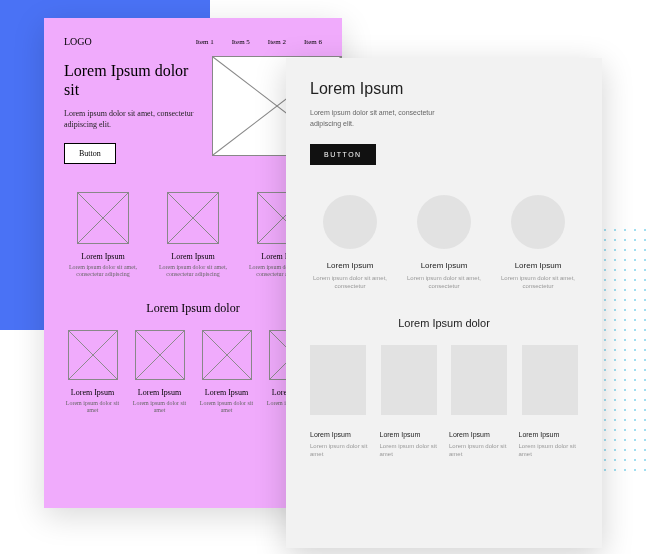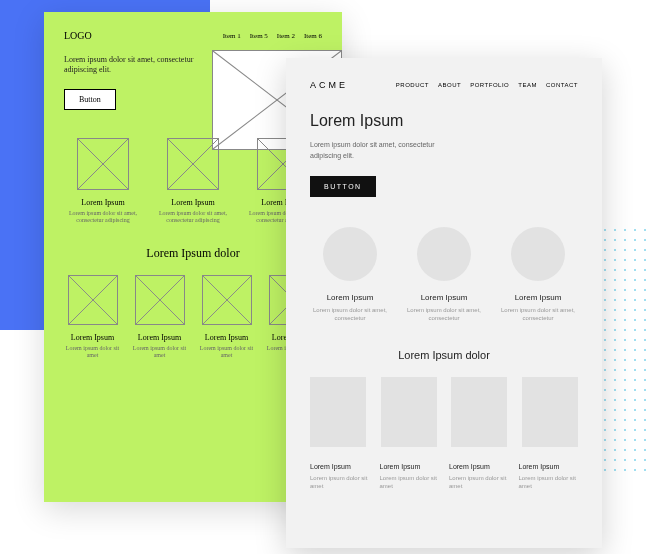--- a/index.html
+++ b/index.html
@@ -22,30 +22,30 @@
     right: 0; top: 225px;
     width: 150px; height: 250px;
     background-image: radial-gradient(#62c9e6 1px, transparent 1px);
     background-size: 10px 10px;
     opacity: 0.6;
   }
 
   
   .wf-card {
     position: absolute;
-    left: 44px; top: 12px;
+    left: 44px; top: 18px;
     width: 298px; height: 490px;
-    background: #bef264;
+    background: #f0abfc;
     box-shadow: 0 8px 30px rgba(0,0,0,0.15);
     padding: 18px 20px;
     overflow: hidden;
   }
   .wf-header { display: flex; justify-content: space-between; align-items: center; margin-bottom: 14px;}
   .wf-logo { font-family: "Comic Sans MS","Comic Sans",cursive; font-size: 10px; }
-  .wf-nav { display: flex; gap: 9px; }
+  .wf-nav { display: flex; gap: 18px; }
   .wf-nav span { font-family: "Comic Sans MS",cursive; font-size: 7px; }
   .wf-hero-title { font-family: "Comic Sans MS",cursive; font-size: 16px; line-height: 1.2; max-width: 130px; margin-bottom: 10px; font-weight: normal;}
   .wf-hero-sub { font-family: "Comic Sans MS",cursive; font-size: 8px; line-height: 1.3; max-width: 140px; margin-bottom: 12px; color: #222;}
   .wf-button { font-family: "Comic Sans MS",cursive; font-size: 8px; border: 1px solid #000; background: #fff; padding: 5px 14px; cursor: pointer; }
   .wf-hero { position: relative; }
   .wf-hero-img {
     position: absolute;
     right: -20px; top: -5px;
     width: 130px; height: 100px;
     border: 1px solid #888;
@@ -101,20 +101,21 @@
   <div class="wf-header">
     <div class="wf-logo">LOGO</div>
     <div class="wf-nav">
       <span>Item 1</span>
       <span>Item 5</span>
       <span>Item 2</span>
       <span>Item 6</span>
     </div>
   </div>
   <div class="wf-hero">
+    <h1 class="wf-hero-title">Lorem Ipsum dolor sit</h1>
     <p class="wf-hero-sub">Lorem ipsum dolor sit amet, consectetur adipiscing elit.</p>
     <button class="wf-button">Button</button>
     <div class="wf-hero-img">
       <svg viewBox="0 0 100 100" preserveAspectRatio="none">
           <line x1="0" y1="0" x2="100" y2="100" stroke="#888" stroke-width="1"></line>
           <line x1="100" y1="0" x2="0" y2="100" stroke="#888" stroke-width="1"></line>
         </svg>
     </div>
   </div>
   <div class="wf-features">
@@ -188,30 +189,20 @@
             <line x1="50" y1="0" x2="0" y2="50" stroke="#888"></line>
           </svg>
         </div>
       <div class="wf-feat-title">Lorem Ipsum</div>
       <div class="wf-feat-sub">Lorem ipsum dolor sit amet</div>
     </div>
   </div>
 </div>
 
 <div class="mk-card">
-  <div class="mk-header">
-    <div class="mk-logo">ACME</div>
-    <div class="mk-nav">
-      <span>PRODUCT</span>
-      <span>ABOUT</span>
-      <span>PORTFOLIO</span>
-      <span>TEAM</span>
-      <span>CONTACT</span>
-    </div>
-  </div>
   <h1 class="mk-hero-title">Lorem Ipsum</h1>
   <p class="mk-hero-sub">Lorem ipsum dolor sit amet, consectetur adipiscing elit.</p>
   <button class="mk-button">BUTTON</button>
 
   <div class="mk-features">
     <div class="mk-feat">
       <div class="mk-circle"></div>
       <div class="mk-feat-title">Lorem Ipsum</div>
       <div class="mk-feat-sub">Lorem ipsum dolor sit amet, consectetur</div>
     </div>

